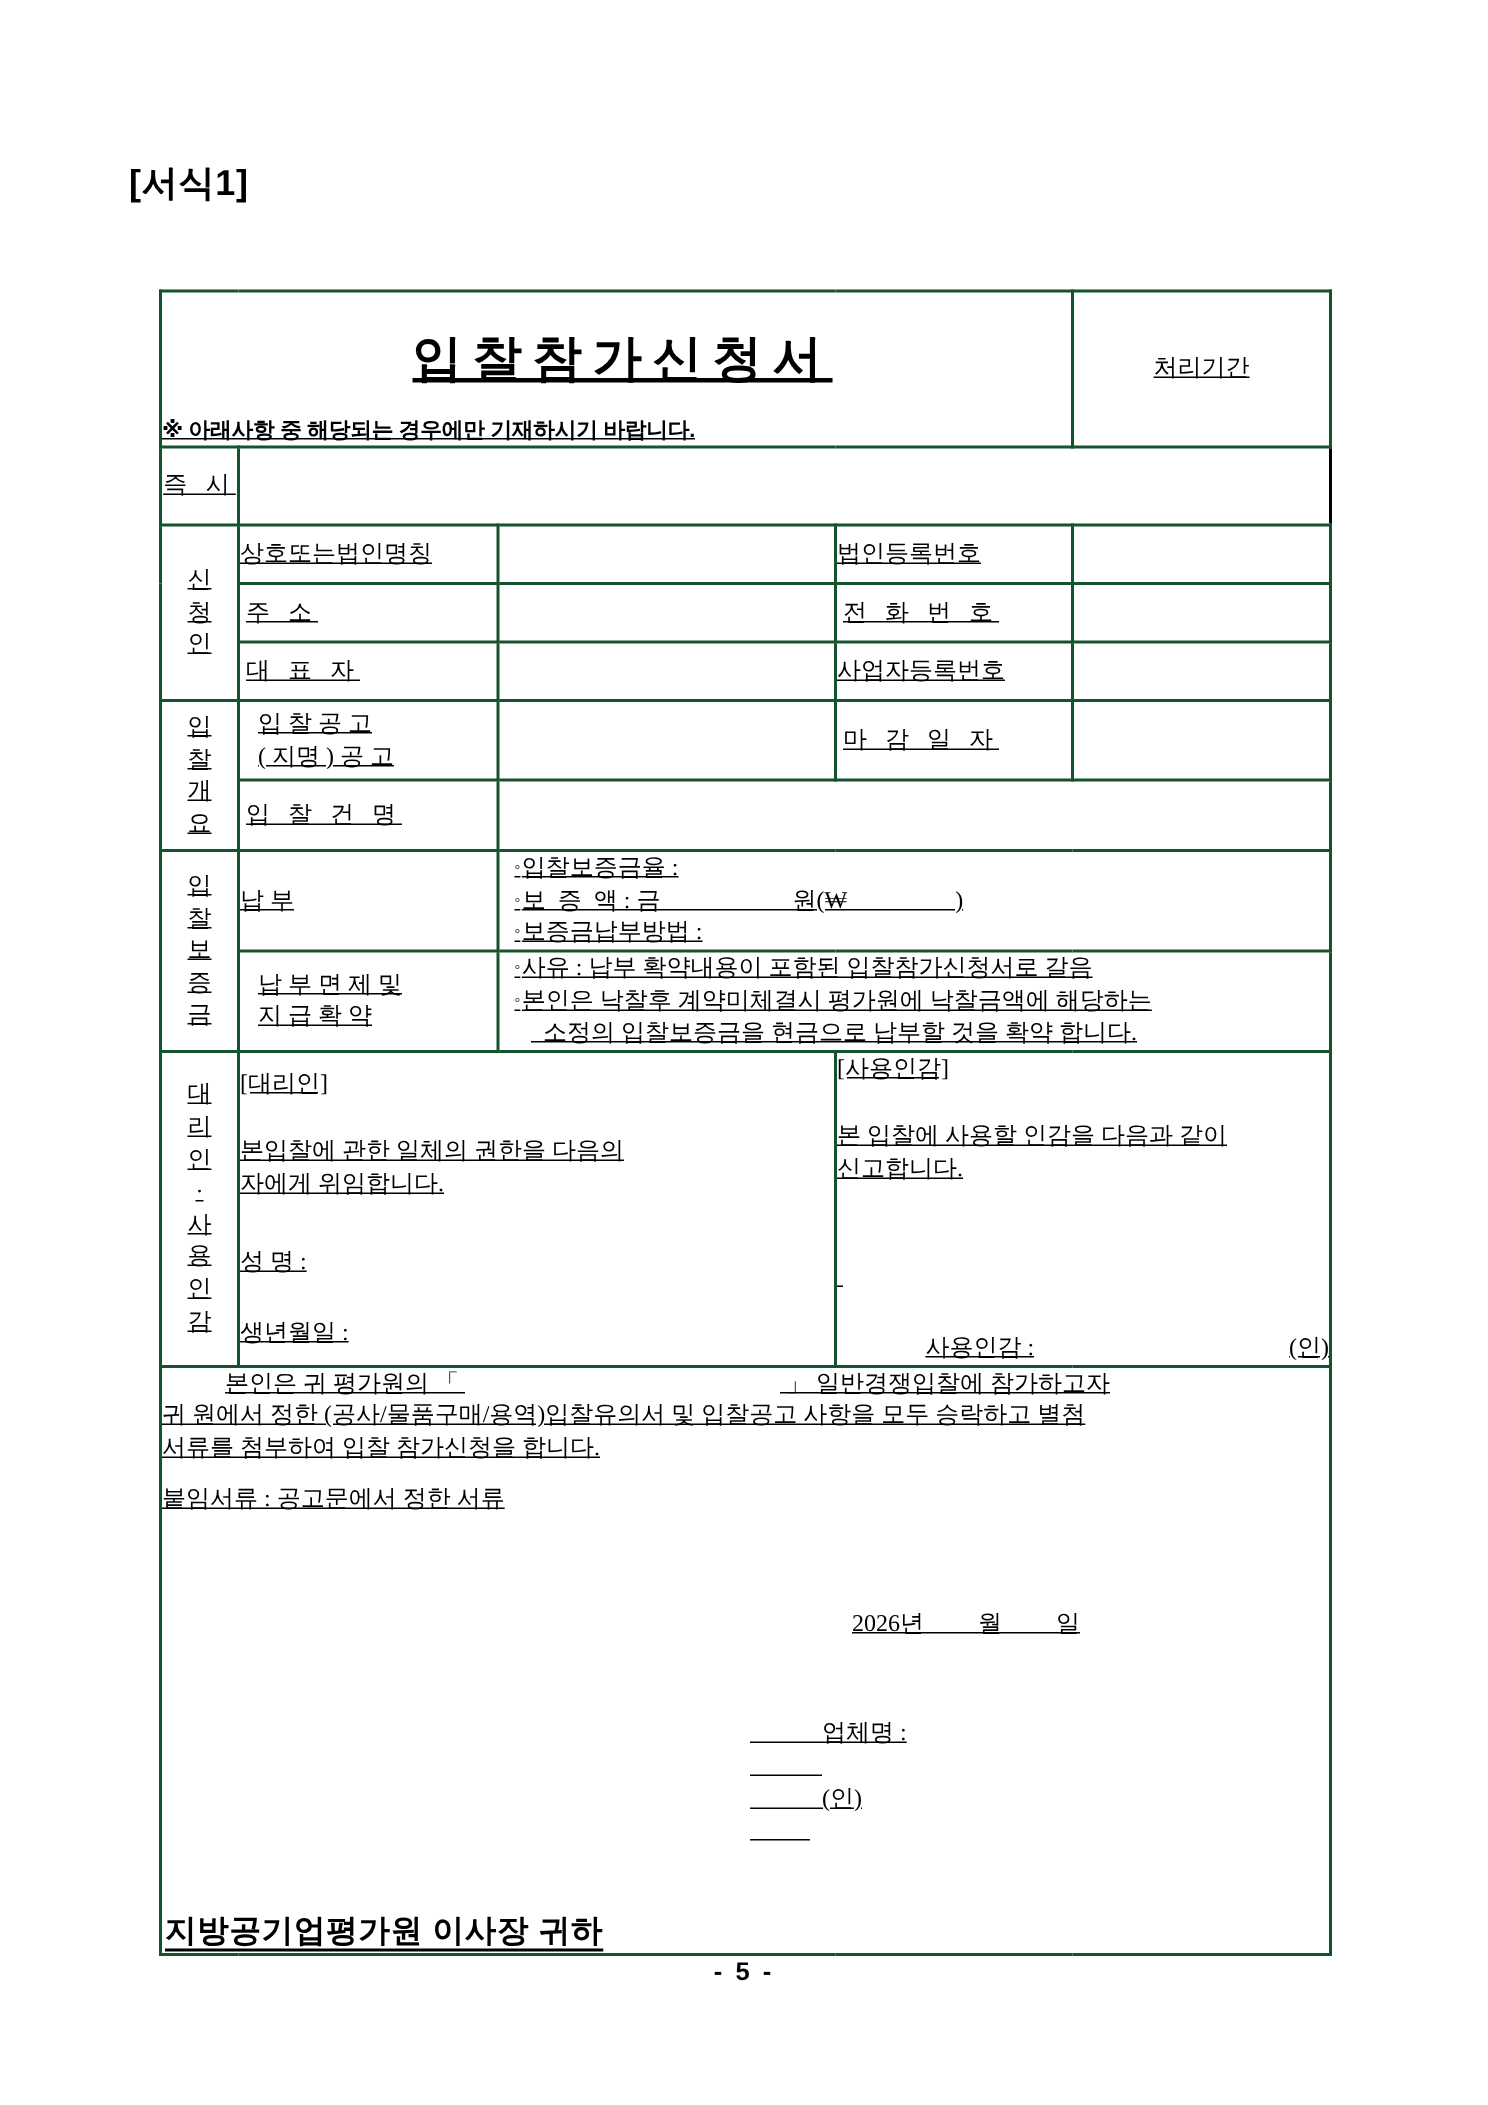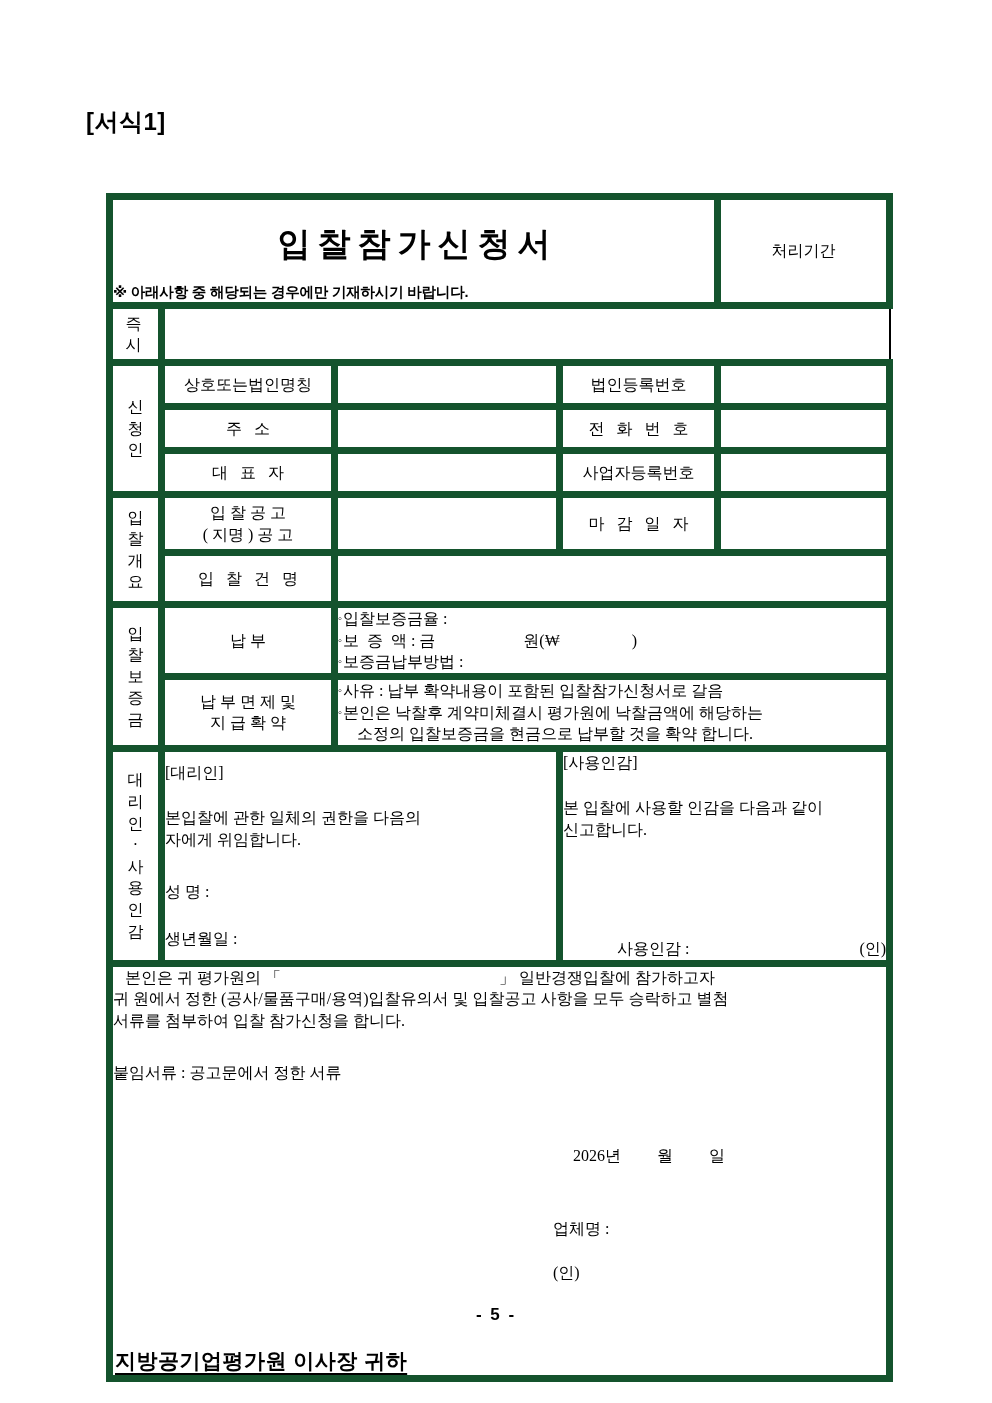--- a/index.html
+++ b/index.html
@@ -37,25 +37,26 @@
   
   .form-table {
     position: absolute;
     left: 106px;
     top: 193px;
     width: 780px;
     border-collapse: collapse;
     table-layout: fixed;
   }
   .form-table td {
-    border: 7px solid #14532d;
+    border: 2px solid #14532d;
     padding: 0;
     vertical-align: middle;
     font-size: 16px;
     line-height: 1.35;
+    text-decoration: underline;
   }
 
   
   .form-table {
     border: 2px solid #000;
   }
 
   
   .title-cell {
     height: 100px;
@@ -94,35 +95,35 @@
     font-size: 16px;
     line-height: 1.5;
     padding: 5px 0;
   }
   .vlabel span {
     display: block;
   }
 
   
   .rlabel {
-    text-align: center;
+    text-align: left;
     height: 37px;
   }
   .rlabel.sp2 { letter-spacing: 4px; padding-left: 4px; }
   .rlabel.two-line { line-height: 1.35; padding: 4px 12px; }
 
   .blank-cell { }
 
   
   .dep-body {
     padding: 7px 0 7px 6px;
     font-size: 16px;
     line-height: 1.6;
   }
-  .dep-line { white-space: pre; }
+  .dep-line { white-space: pre; margin-left: 10px; }
   .bullet { font-size: 11px; vertical-align: 2px; margin-right: 1px; }
 
   
   .agent-cell {
     vertical-align: top;
     padding: 10px 10px 10px 12px;
     height: 190px;
     font-size: 16px;
     line-height: 1.5;
   }
@@ -137,23 +138,23 @@
   .seal-mark { margin-left: 170px; }
 
   
   .decl-cell {
     vertical-align: top;
     padding: 22px 10px 16px 14px;
     height: 330px;
     font-size: 16.5px;
     line-height: 1.65;
   }
-  .decl-p1 { text-indent: 12px; }
+  .decl-p1 { text-indent: 12px; padding-left: 30px; }
   .decl-gap { display: inline-block; width: 210px; }
-  .decl-attach { margin-top: 30px; }
+  .decl-attach { margin-top: 12px; }
   .decl-date {
     margin-top: 62px;
     padding-left: 460px;
     white-space: pre;
   }
   .decl-company {
     margin-top: 30px;
     padding-left: 360px;
     white-space: pre;
     margin-left: 32px;

